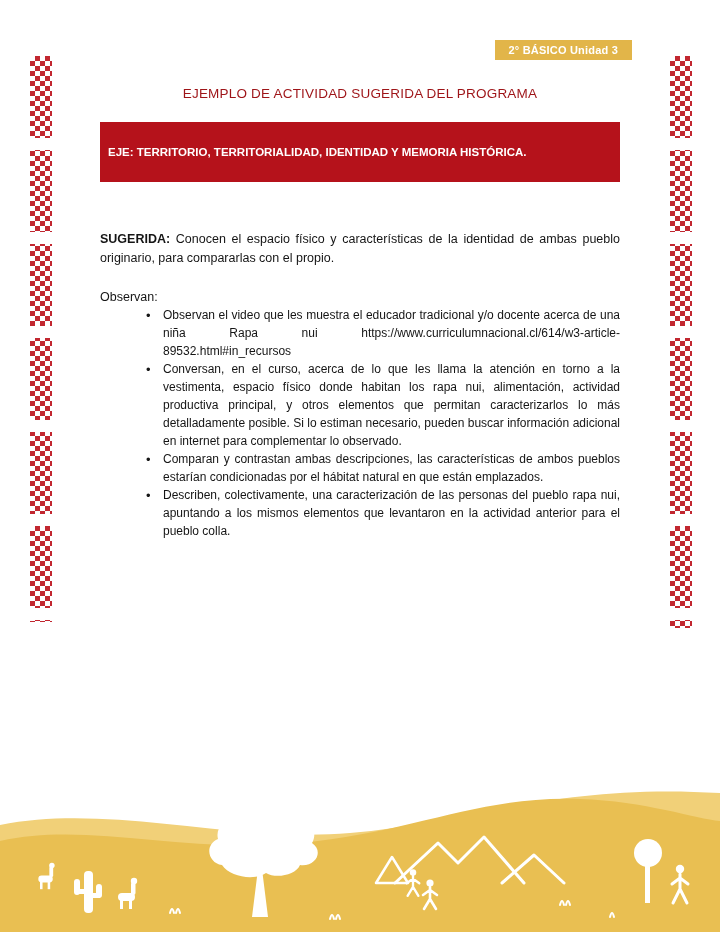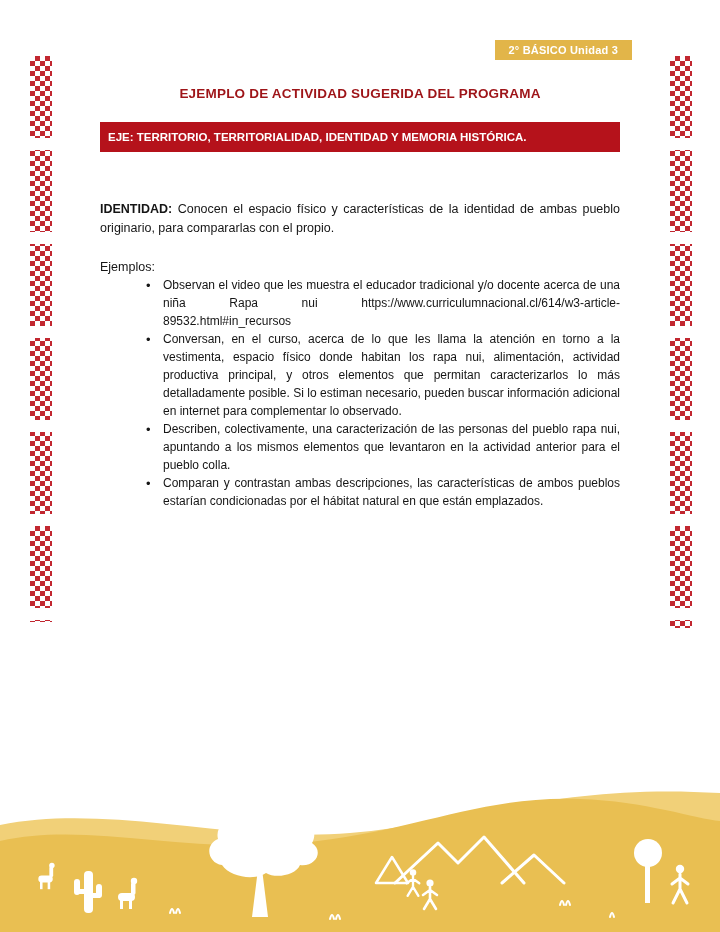--- a/index.html
+++ b/index.html
@@ -23,27 +23,27 @@
       linear-gradient(45deg, #c22730 25%, transparent 25%, transparent 75%, #c22730 75%);
     background-size: 22px 94px, 10px 10px, 10px 10px;
     background-position: 0 0, 0 0, 5px 5px;
   }
   .textile.left  { left:30px; }
   .textile.right { right:28px; height:572px; }
 
   .content { position:absolute; left:100px; right:100px; top:86px; }
 
   h1.title {
-    color:#9e1418; font-size:13.5px; font-weight:bold;
+    color:#9e1418; font-size:13.5px; font-weight:normal;
     text-align:center; letter-spacing:.2px;
   }
 
   .eje {
     margin-top:21px; background:#b5121b; color:#ffffff;
-    font-weight:bold; font-size:11.5px; padding:9px 8px;
+    font-weight:bold; font-size:11.5px; padding:24px 8px;
   }
 
   .activity { margin-top:48px; font-size:12.5px; line-height:1.5; text-align:justify; }
   .examples-label { margin-top:20px; font-size:12.5px; line-height:1.5; }
 
   ul.examples { margin-top:0; list-style:none; padding-left:63px; }
   ul.examples li {
     position:relative; font-size:12px; line-height:1.5;
     text-align:justify; overflow-wrap:break-word; word-wrap:break-word;
   }
@@ -63,31 +63,31 @@
 
   <div class="textile left"></div>
   <div class="textile right"></div>
 
   <div class="content">
     <h1 class="title">EJEMPLO DE ACTIVIDAD SUGERIDA DEL PROGRAMA</h1>
 
     <div class="eje">EJE: TERRITORIO, TERRITORIALIDAD, IDENTIDAD Y MEMORIA HISTÓRICA.</div>
 
     <p class="activity">
-      <b>IDENTIDAD:</b>
+      <b>SUGERIDA:</b>
       <span>Conocen el espacio físico y características de la identidad de ambas pueblo originario, para compararlas con el propio.</span>
     </p>
 
-    <p class="examples-label">Ejemplos:</p>
+    <p class="examples-label">Observan:</p>
 
     <ul class="examples">
       <li>Observan el video que les muestra el educador tradicional y/o docente acerca de una niña Rapa nui https://www.curriculumnacional.cl/614/w3-article-89532.html#in_recursos</li>
       <li>Conversan, en el curso, acerca de lo que les llama la atención en torno a la vestimenta, espacio físico donde habitan los rapa nui, alimentación, actividad productiva principal, y otros elementos que permitan caracterizarlos lo más detalladamente posible. Si lo estiman necesario, pueden buscar información adicional en internet para complementar lo observado.</li>
+      <li>Comparan y contrastan ambas descripciones, las características de ambos pueblos estarían condicionadas por el hábitat natural en que están emplazados.</li>
       <li>Describen, colectivamente, una caracterización de las personas del pueblo rapa nui, apuntando a los mismos elementos que levantaron en la actividad anterior para el pueblo colla.</li>
-      <li>Comparan y contrastan ambas descripciones, las características de ambos pueblos estarían condicionadas por el hábitat natural en que están emplazados.</li>
     </ul>
   </div>
 
   <div class="footer">
     <svg width="720" height="195" viewBox="0 0 720 195" xmlns="http://www.w3.org/2000/svg">
       <path d="M0,88 C110,66 230,106 350,96 C470,86 555,46 720,56 L720,195 L0,195 Z" fill="#f1d078"></path>
       <path d="M0,104 C90,84 185,118 300,106 C415,95 480,58 580,62 C645,64 696,82 720,84 L720,195 L0,195 Z" fill="#e9bf52"></path>
 
       <g fill="#ffffff">
         <rect x="84" y="134" width="9" height="42" rx="4"></rect>

